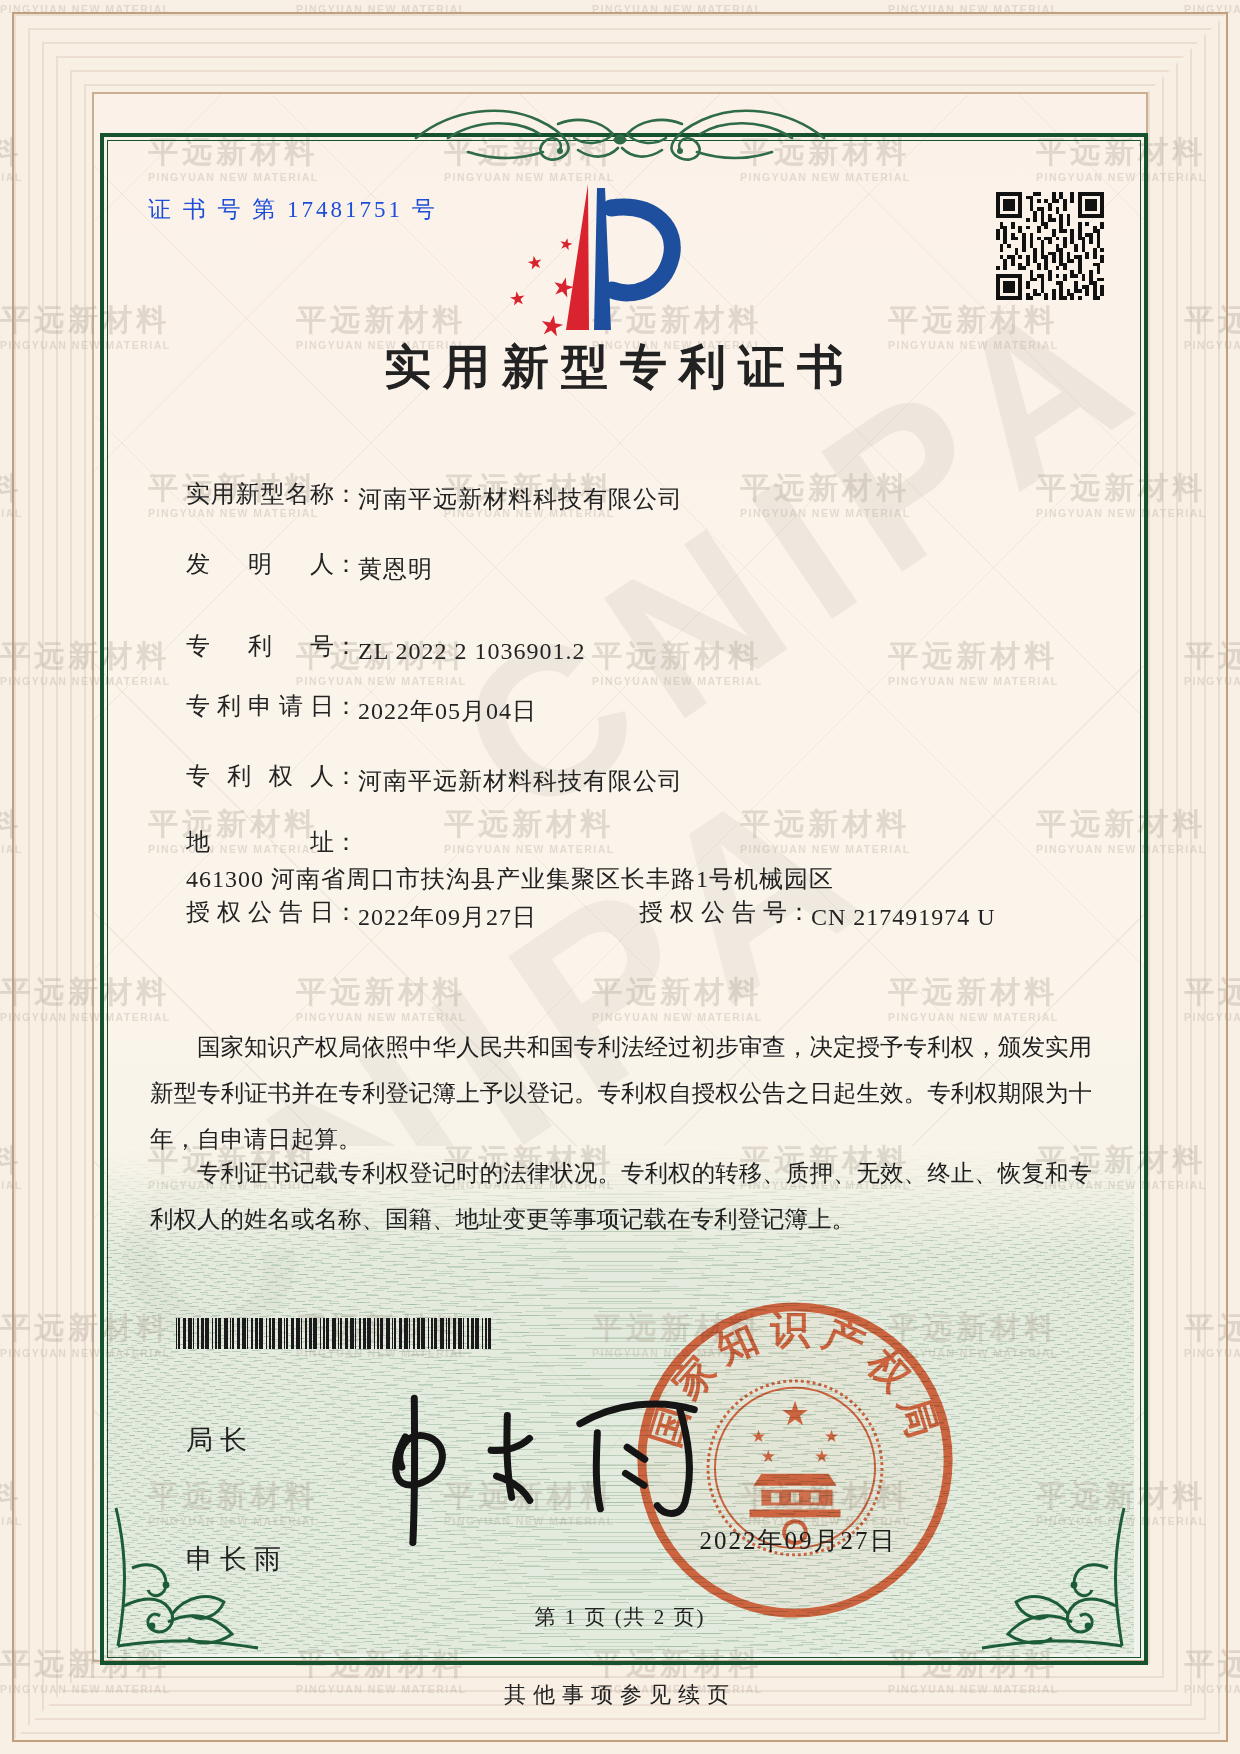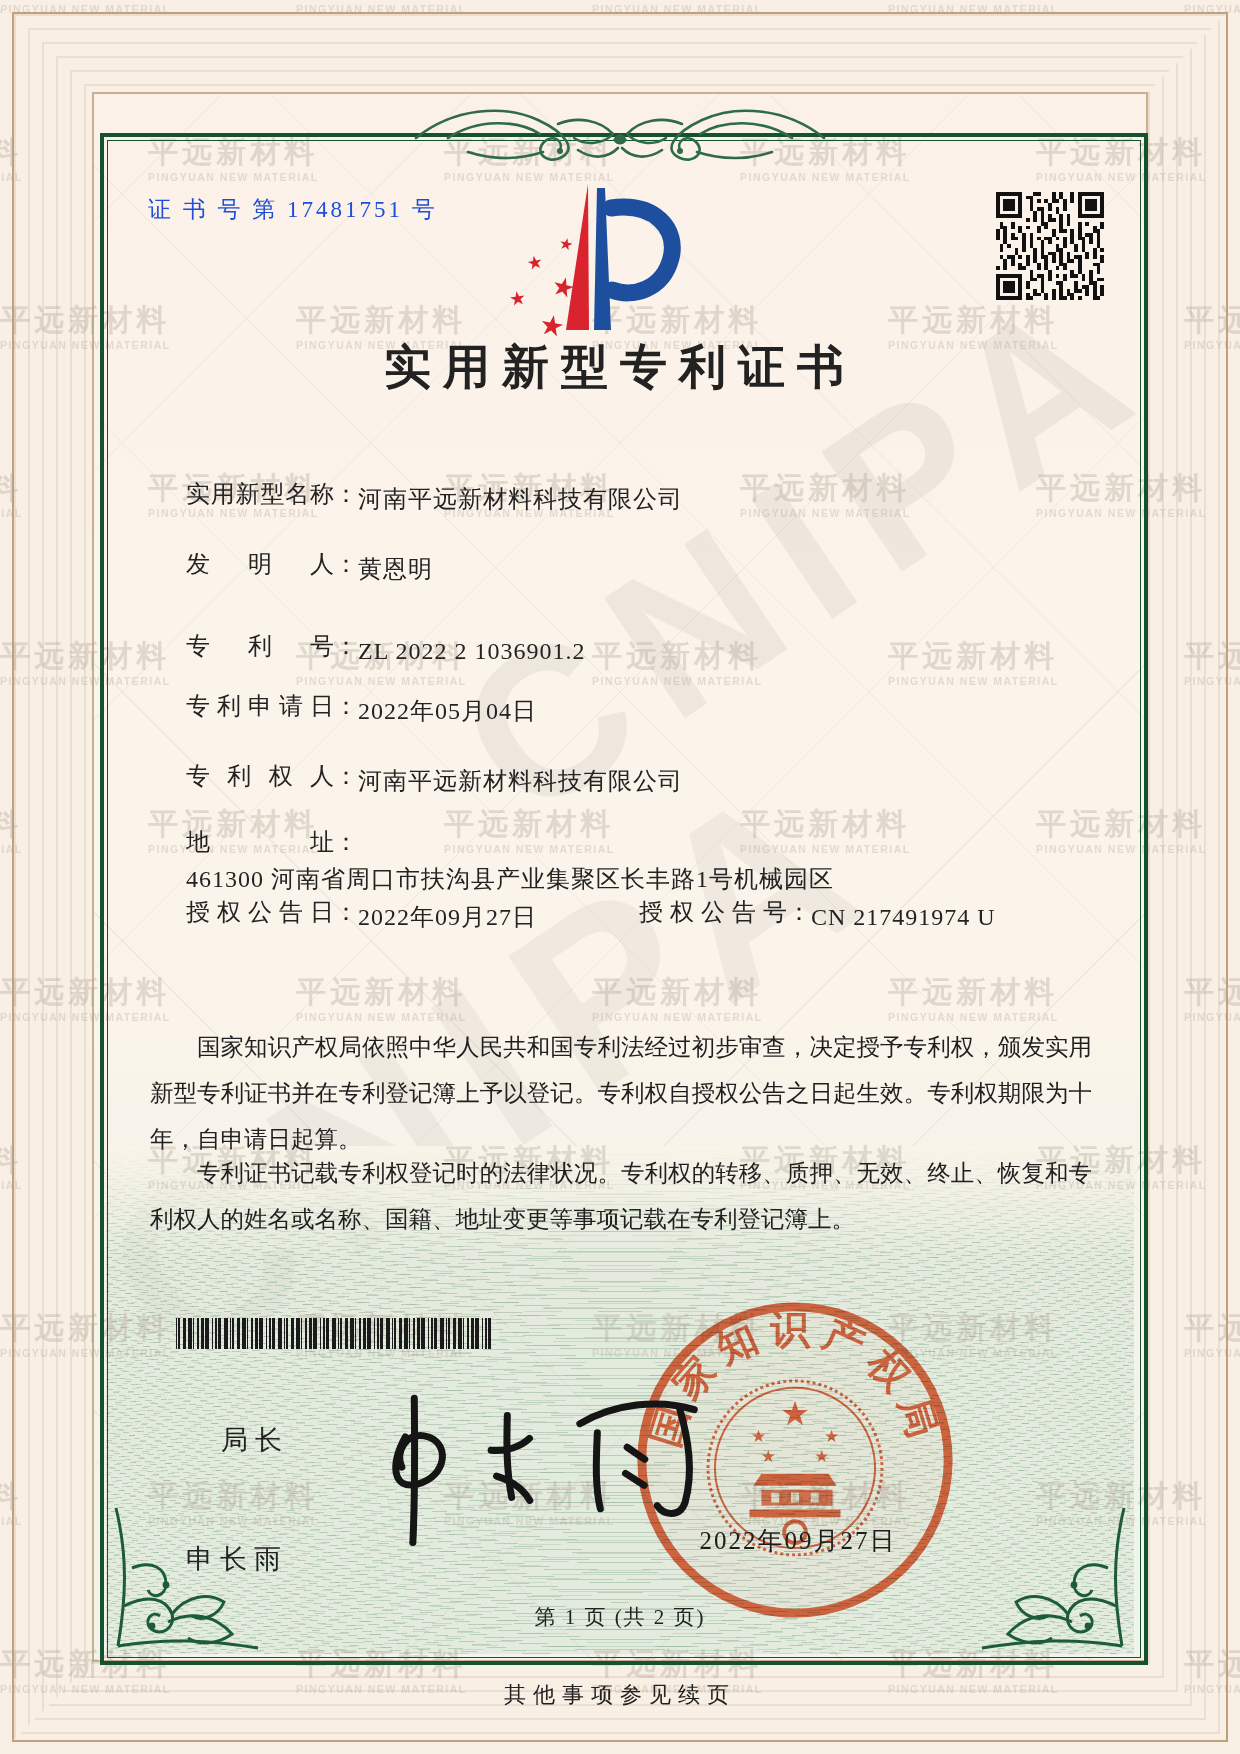--- a/index.html
+++ b/index.html
@@ -847,21 +847,21 @@
     <rect x="282" y="0" width="4" height="31" fill="#1a1a1a"></rect>
     <rect x="287" y="0" width="1" height="31" fill="#1a1a1a"></rect>
     <rect x="291" y="0" width="2" height="31" fill="#1a1a1a"></rect>
     <rect x="295" y="0" width="3" height="31" fill="#1a1a1a"></rect>
     <rect x="299" y="0" width="4" height="31" fill="#1a1a1a"></rect>
     <rect x="306" y="0" width="1" height="31" fill="#1a1a1a"></rect>
     <rect x="309" y="0" width="2" height="31" fill="#1a1a1a"></rect>
     <rect x="312" y="0" width="3" height="31" fill="#1a1a1a"></rect>
   </svg>
 
-<div class="abs content signer" style="top:1422px;margin-left:35px;">局长</div>
+<div class="abs content signer" style="top:1422px;">局长</div>
 <div class="abs content signer" style="top:1541px;">申长雨</div>
 
 <svg class="abs" id="signature" width="370" height="175" viewBox="0 0 370 175">
   <g stroke="#151515" stroke-width="7" fill="none" stroke-linecap="round" transform="rotate(-3 185 88)">
     <path d="M55,52 C38,80 40,104 64,100 C96,94 100,58 74,52 C56,48 44,66 50,82"></path>
     <path d="M66,14 C64,60 62,110 57,158"></path>
     <path d="M158,36 C156,62 154,88 158,118"></path>
     <path d="M140,70 C155,72 170,68 179,60"></path>
     <path d="M144,96 C158,101 170,110 176,122"></path>
     <path d="M230,48 C265,30 310,27 345,40"></path>

